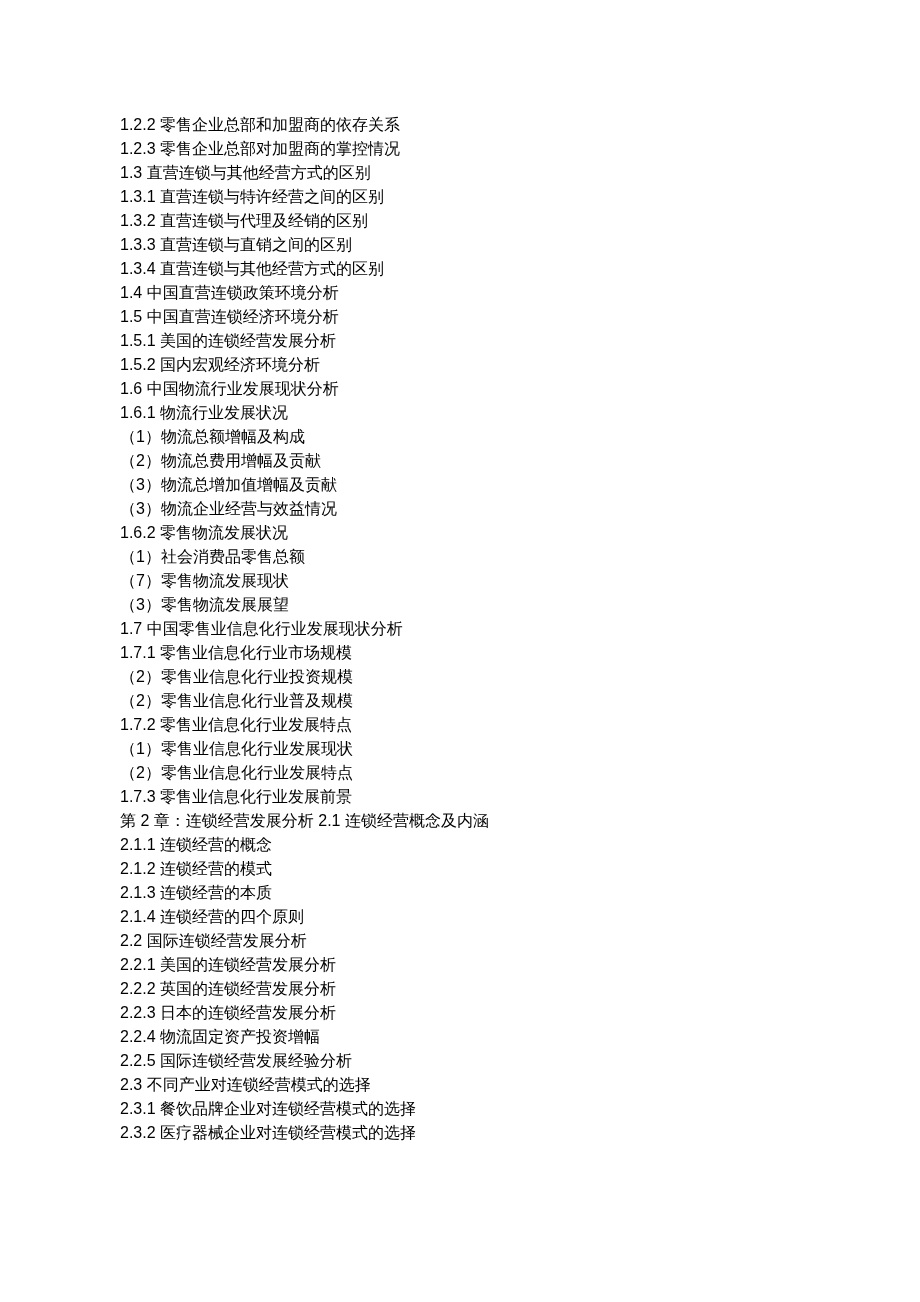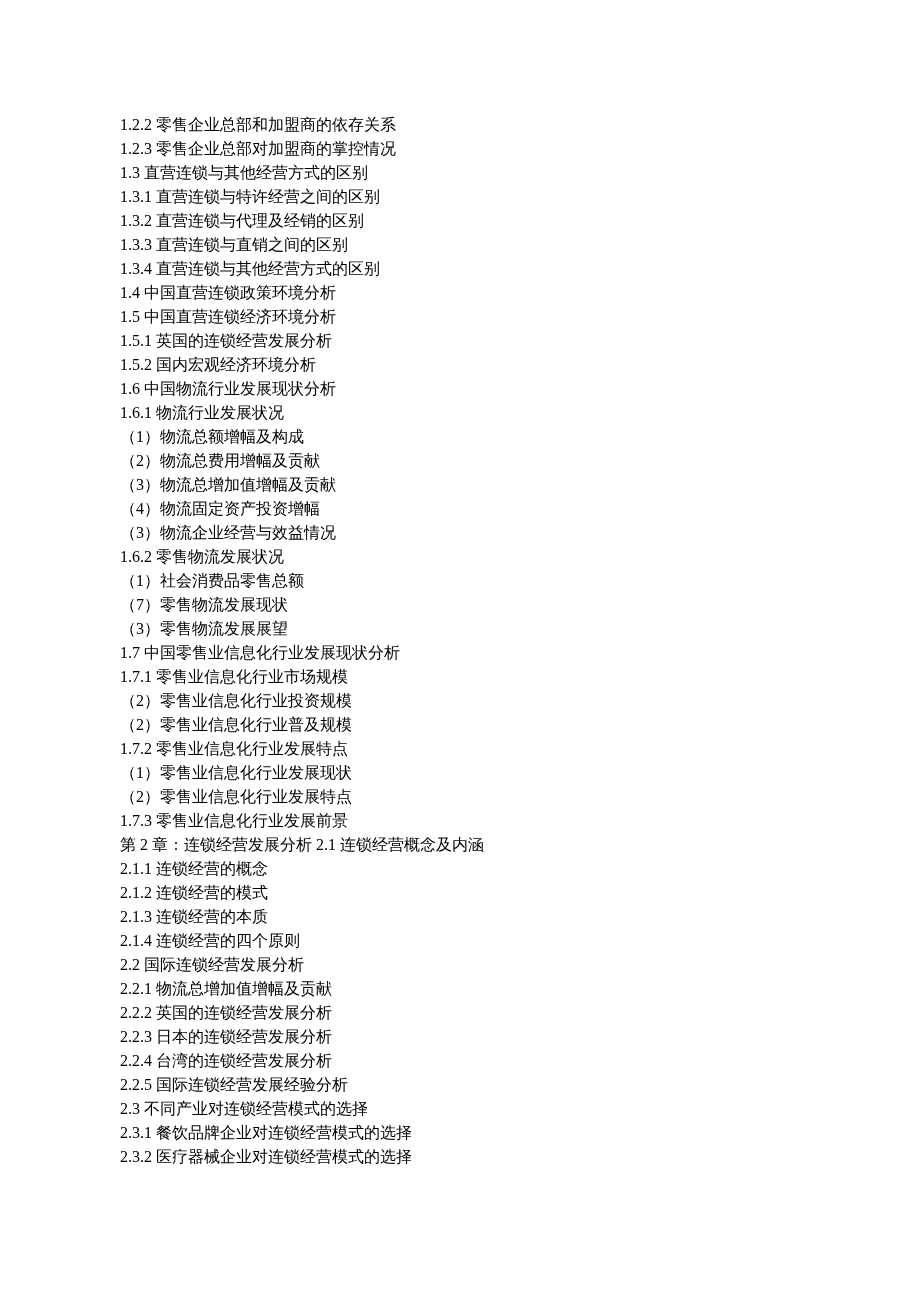--- a/index.html
+++ b/index.html
@@ -3,21 +3,21 @@
 <meta charset="utf-8">
 <style>
   html, body {
     margin: 0;
     padding: 0;
     width: 920px;
     background: #ffffff;
   }
   .page {
     padding: 113px 120px 100px 120px;
-    font-family: Liberation Serif, serif;
+    font-family: Liberation Sans, sans-serif;
     font-size: 16px;
     color: #000000;
     line-height: 24px;
   }
   .line {
     white-space: pre;
   }
 </style>
 </head>
 <body>
@@ -25,48 +25,47 @@
 <div class="page">
   <div class="line">1.2.2 零售企业总部和加盟商的依存关系</div>
   <div class="line">1.2.3 零售企业总部对加盟商的掌控情况</div>
   <div class="line">1.3 直营连锁与其他经营方式的区别</div>
   <div class="line">1.3.1 直营连锁与特许经营之间的区别</div>
   <div class="line">1.3.2 直营连锁与代理及经销的区别</div>
   <div class="line">1.3.3 直营连锁与直销之间的区别</div>
   <div class="line">1.3.4 直营连锁与其他经营方式的区别</div>
   <div class="line">1.4 中国直营连锁政策环境分析</div>
   <div class="line">1.5 中国直营连锁经济环境分析</div>
-  <div class="line">1.5.1 英国的连锁经营发展分析</div>
+  <div class="line">1.5.1 美国的连锁经营发展分析</div>
   <div class="line">1.5.2 国内宏观经济环境分析</div>
   <div class="line">1.6 中国物流行业发展现状分析</div>
   <div class="line">1.6.1 物流行业发展状况</div>
   <div class="line">（1）物流总额增幅及构成</div>
   <div class="line">（2）物流总费用增幅及贡献</div>
   <div class="line">（3）物流总增加值增幅及贡献</div>
-  <div class="line">（4）物流固定资产投资增幅</div>
   <div class="line">（3）物流企业经营与效益情况</div>
   <div class="line">1.6.2 零售物流发展状况</div>
   <div class="line">（1）社会消费品零售总额</div>
   <div class="line">（7）零售物流发展现状</div>
   <div class="line">（3）零售物流发展展望</div>
   <div class="line">1.7 中国零售业信息化行业发展现状分析</div>
   <div class="line">1.7.1 零售业信息化行业市场规模</div>
   <div class="line">（2）零售业信息化行业投资规模</div>
   <div class="line">（2）零售业信息化行业普及规模</div>
   <div class="line">1.7.2 零售业信息化行业发展特点</div>
   <div class="line">（1）零售业信息化行业发展现状</div>
   <div class="line">（2）零售业信息化行业发展特点</div>
   <div class="line">1.7.3 零售业信息化行业发展前景</div>
   <div class="line">第 2 章：连锁经营发展分析 2.1 连锁经营概念及内涵</div>
   <div class="line">2.1.1 连锁经营的概念</div>
   <div class="line">2.1.2 连锁经营的模式</div>
   <div class="line">2.1.3 连锁经营的本质</div>
   <div class="line">2.1.4 连锁经营的四个原则</div>
   <div class="line">2.2 国际连锁经营发展分析</div>
-  <div class="line">2.2.1 物流总增加值增幅及贡献</div>
+  <div class="line">2.2.1 美国的连锁经营发展分析</div>
   <div class="line">2.2.2 英国的连锁经营发展分析</div>
   <div class="line">2.2.3 日本的连锁经营发展分析</div>
-  <div class="line">2.2.4 台湾的连锁经营发展分析</div>
+  <div class="line">2.2.4 物流固定资产投资增幅</div>
   <div class="line">2.2.5 国际连锁经营发展经验分析</div>
   <div class="line">2.3 不同产业对连锁经营模式的选择</div>
   <div class="line">2.3.1 餐饮品牌企业对连锁经营模式的选择</div>
   <div class="line">2.3.2 医疗器械企业对连锁经营模式的选择</div>
 </div>
 
 </body></html>

